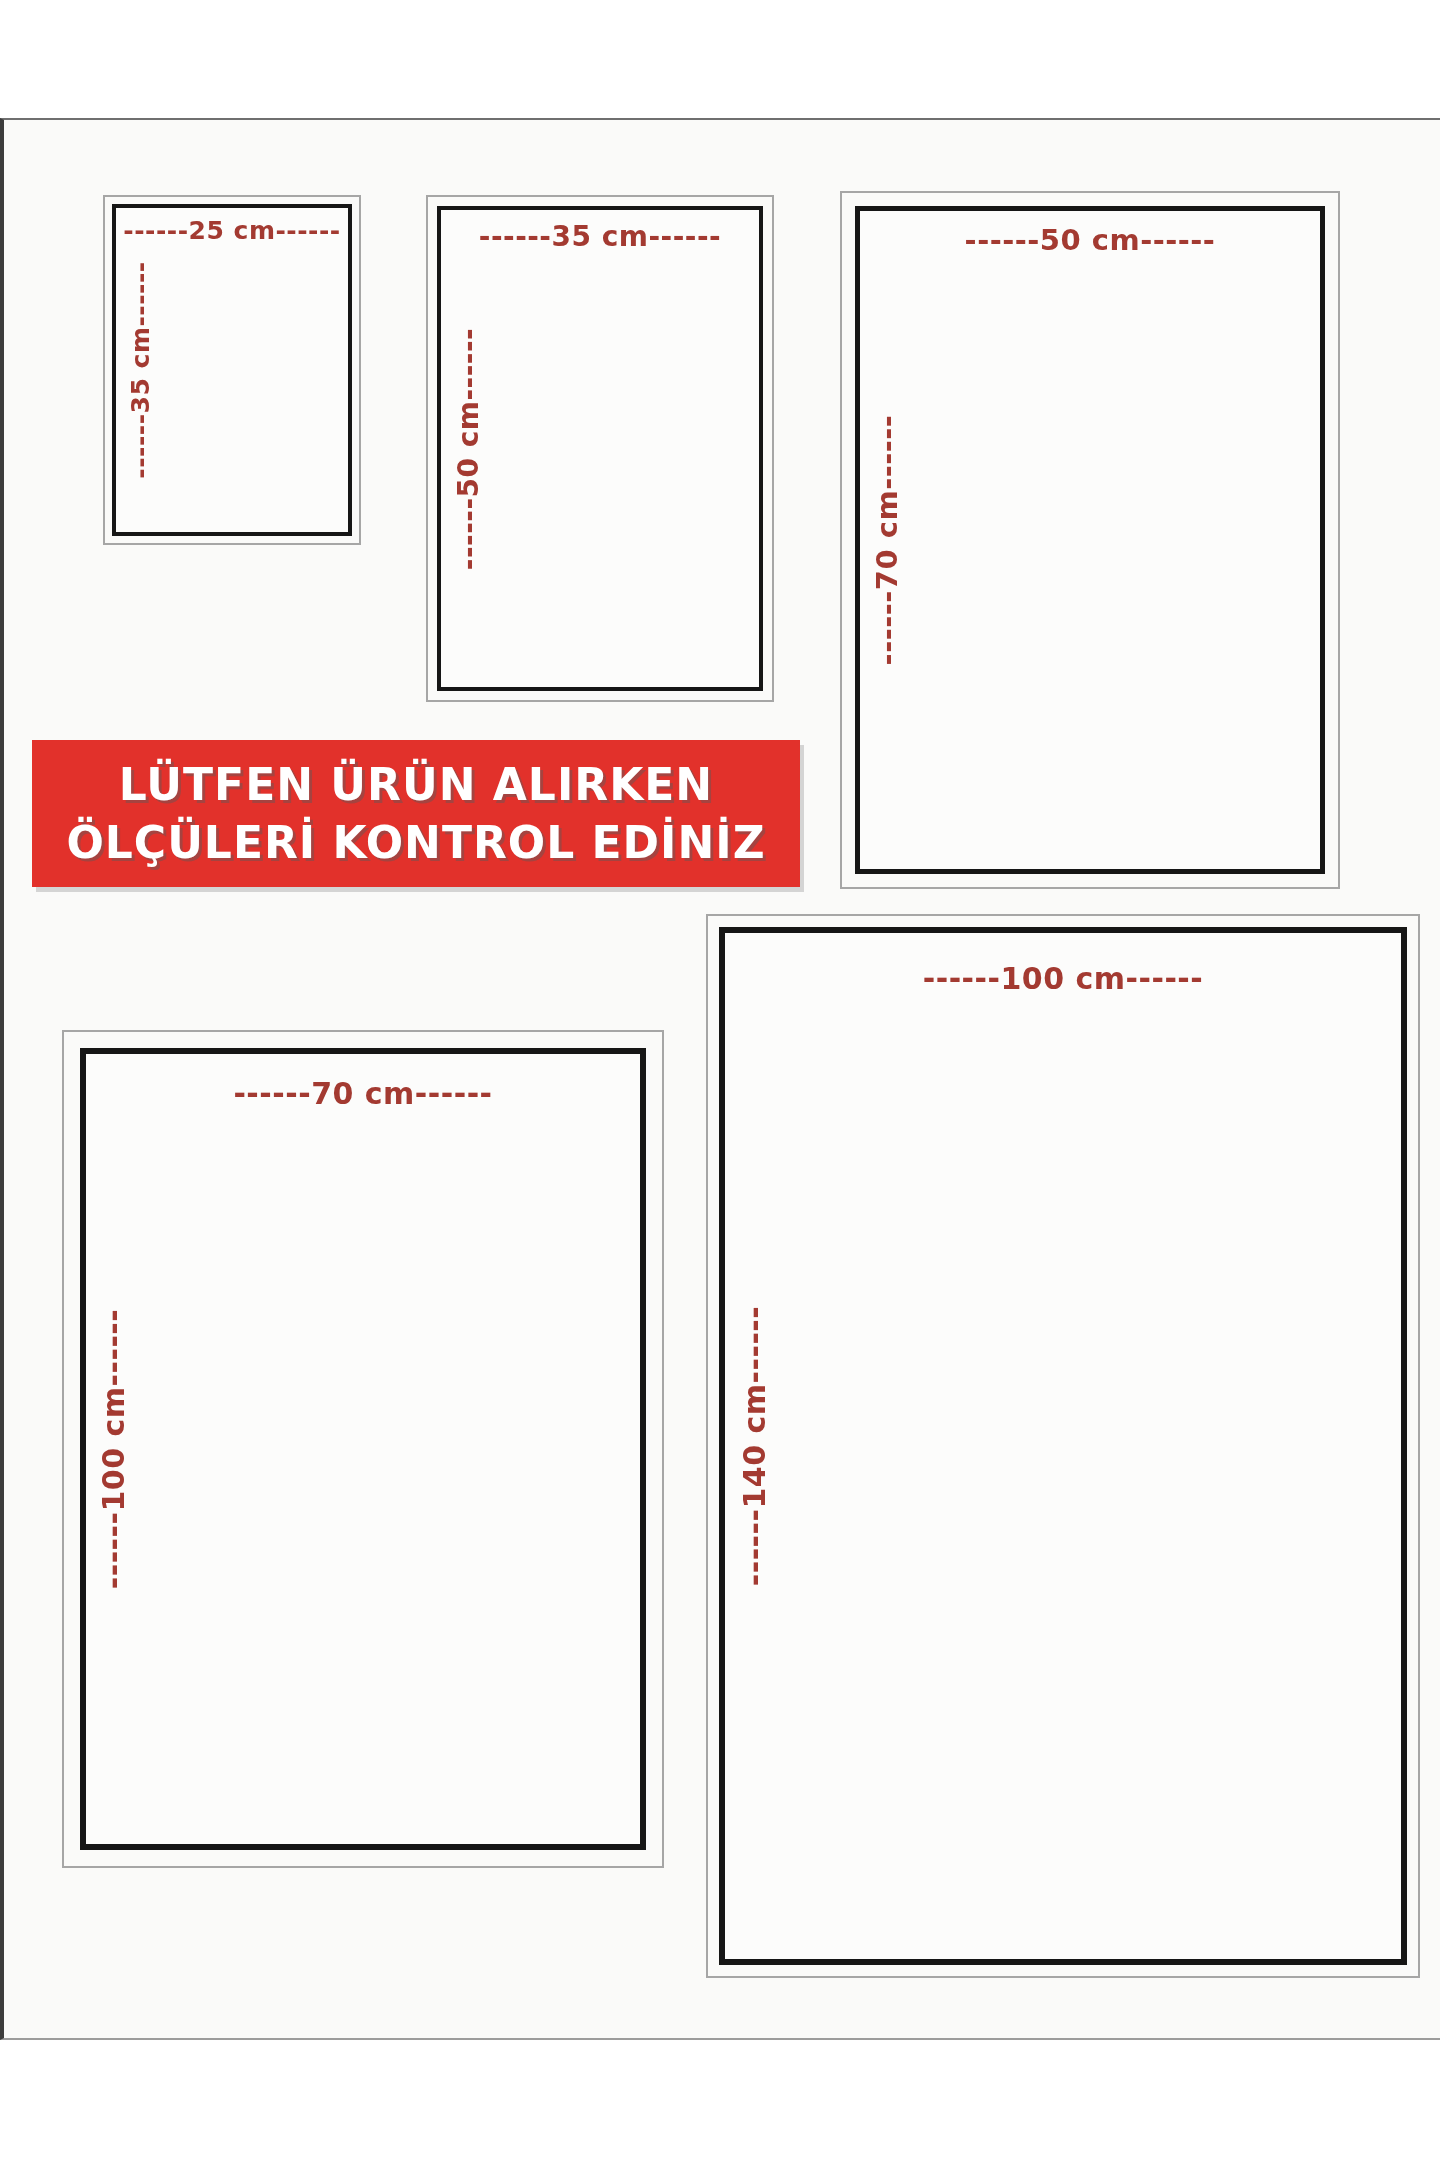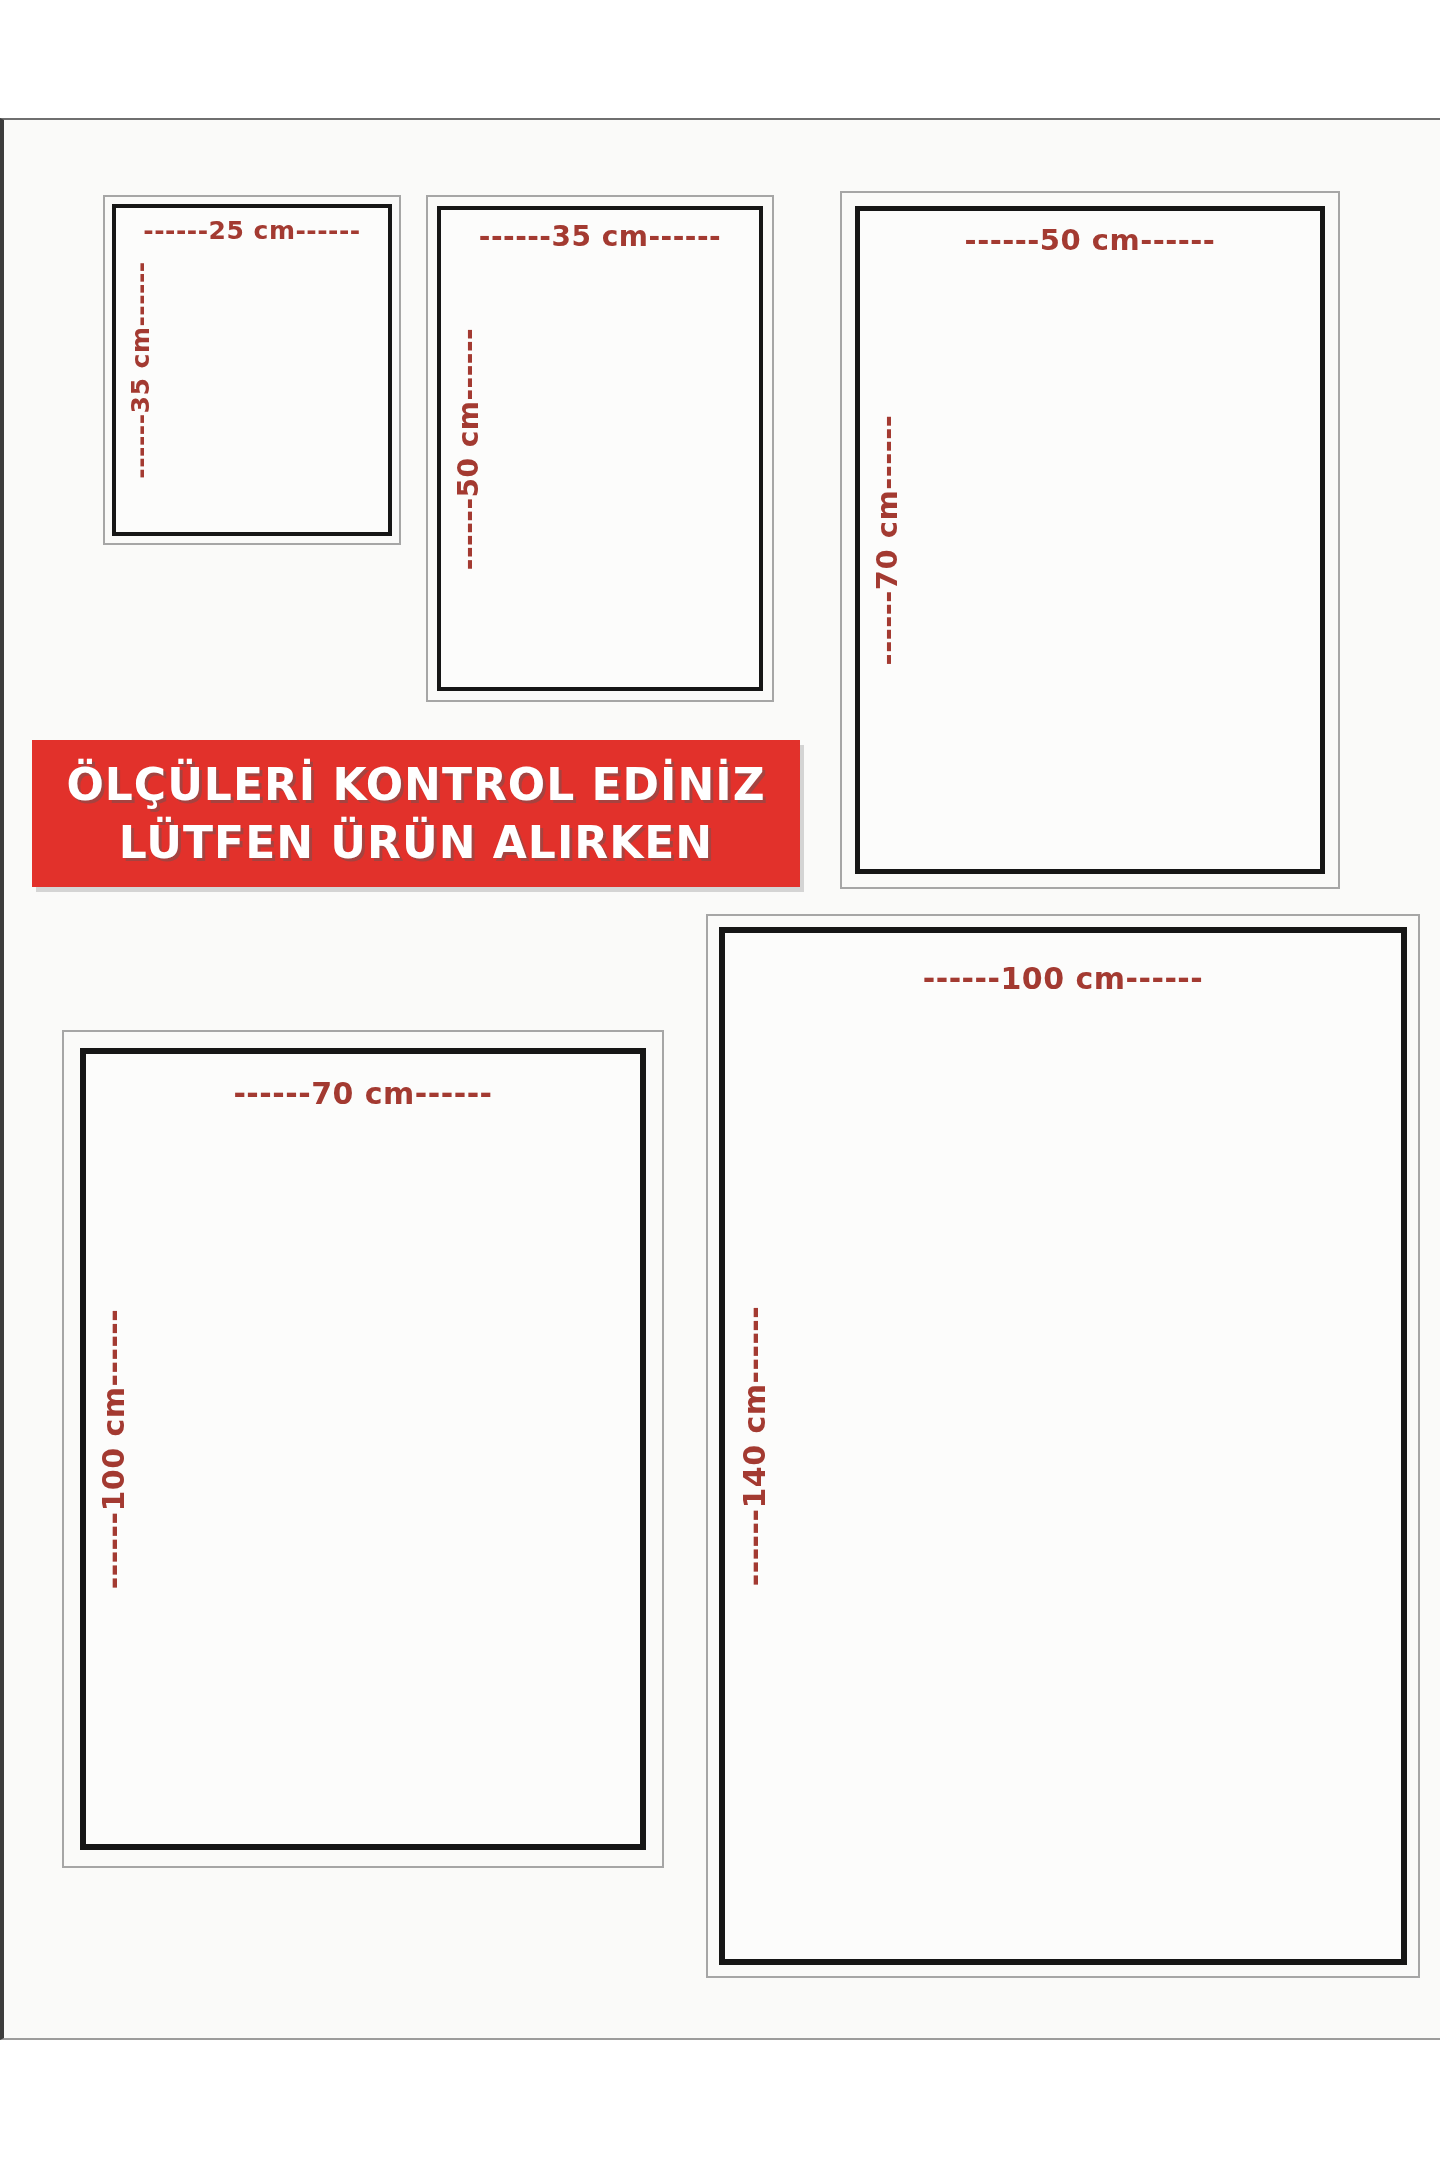--- a/index.html
+++ b/index.html
@@ -53,21 +53,21 @@
   .dim-left {
     position: absolute; top: 50%;
     transform: translate(-50%, -50%) rotate(-90deg);
     color: var(--dim-text);
     font-weight: 700;
     white-space: nowrap;
     letter-spacing: 0.5px;
   }
 
   
-  .f1 { left: 99px;  top: 75px;  width: 298px; height: 350px; }
+  .f1 { left: 99px;  top: 75px;  width: 258px; height: 350px; }
   .f1 .frame-inner { inset: 7px; border-width: 4px; }
   .f1 .dim-top  { top: 8px;  font-size: 25px; }
   .f1 .dim-left { left: 24px; font-size: 25px; }
 
   
   .f2 { left: 422px; top: 75px;  width: 348px; height: 507px; }
   .f2 .frame-inner { inset: 9px; border-width: 4px; }
   .f2 .dim-top  { top: 10px; font-size: 28px; }
   .f2 .dim-left { left: 27px; font-size: 28px; }
 
@@ -130,22 +130,22 @@
     </div>
 
     <div class="frame f3">
       <div class="frame-inner">
         <div class="dim-top">------50 cm------</div>
         <div class="dim-left">------70 cm------</div>
       </div>
     </div>
 
     <div class="warning-banner">
+      <div class="line">LÜTFEN ÜRÜN ALIRKEN</div>
       <div class="line">ÖLÇÜLERİ KONTROL EDİNİZ</div>
-      <div class="line">LÜTFEN ÜRÜN ALIRKEN</div>
     </div>
 
     <div class="frame f4">
       <div class="frame-inner">
         <div class="dim-top">------70 cm------</div>
         <div class="dim-left">------100 cm------</div>
       </div>
     </div>
 
     <div class="frame f5">

